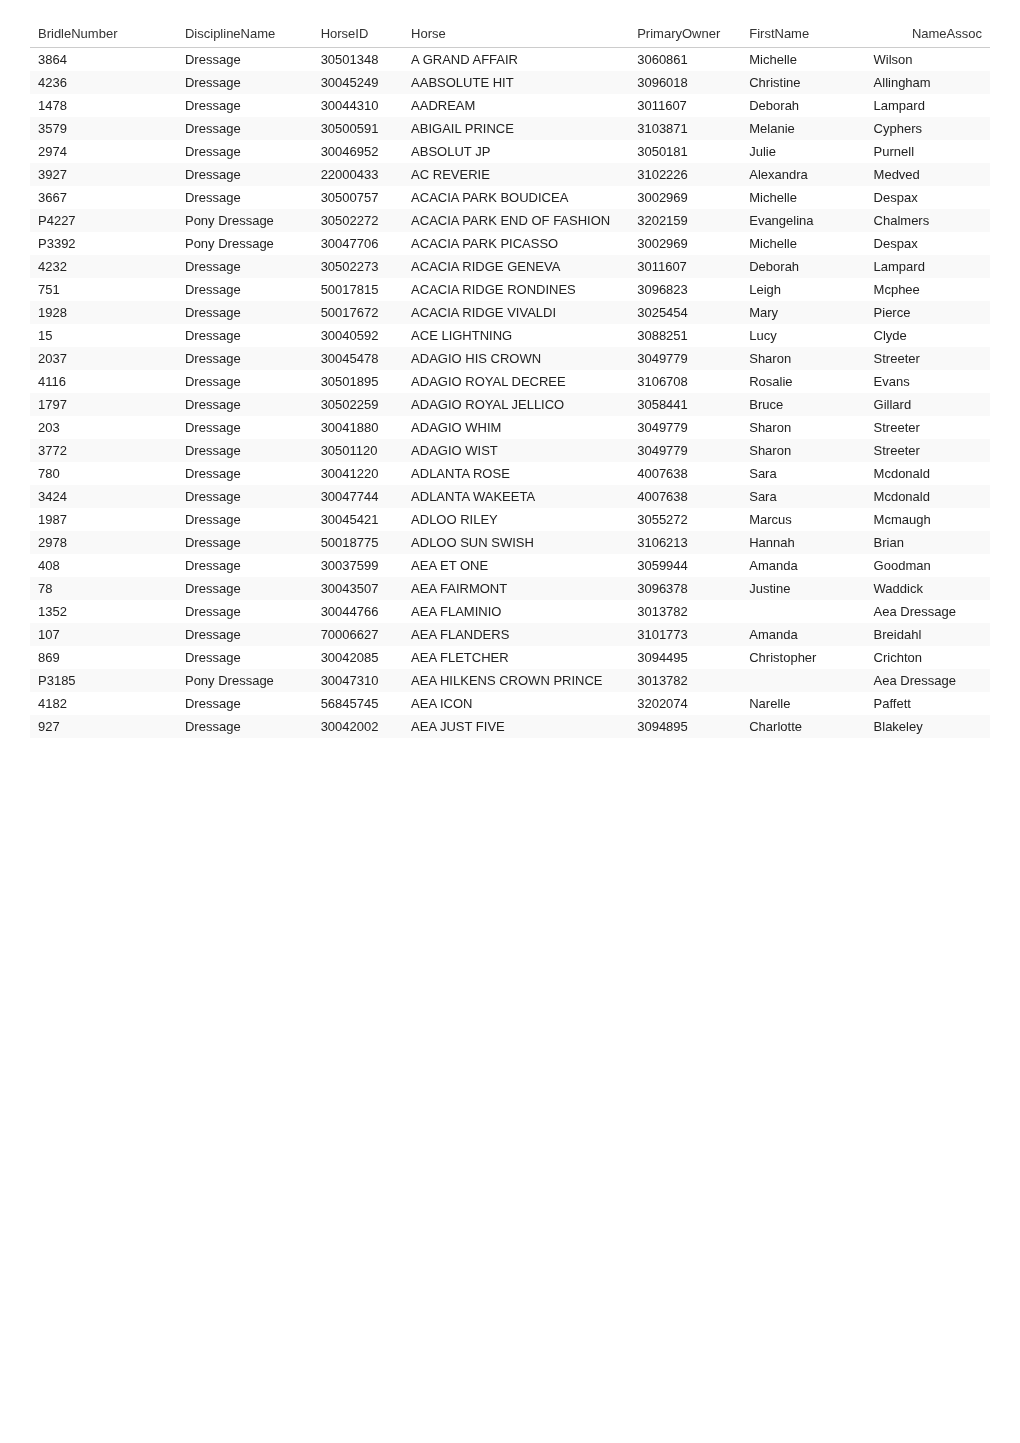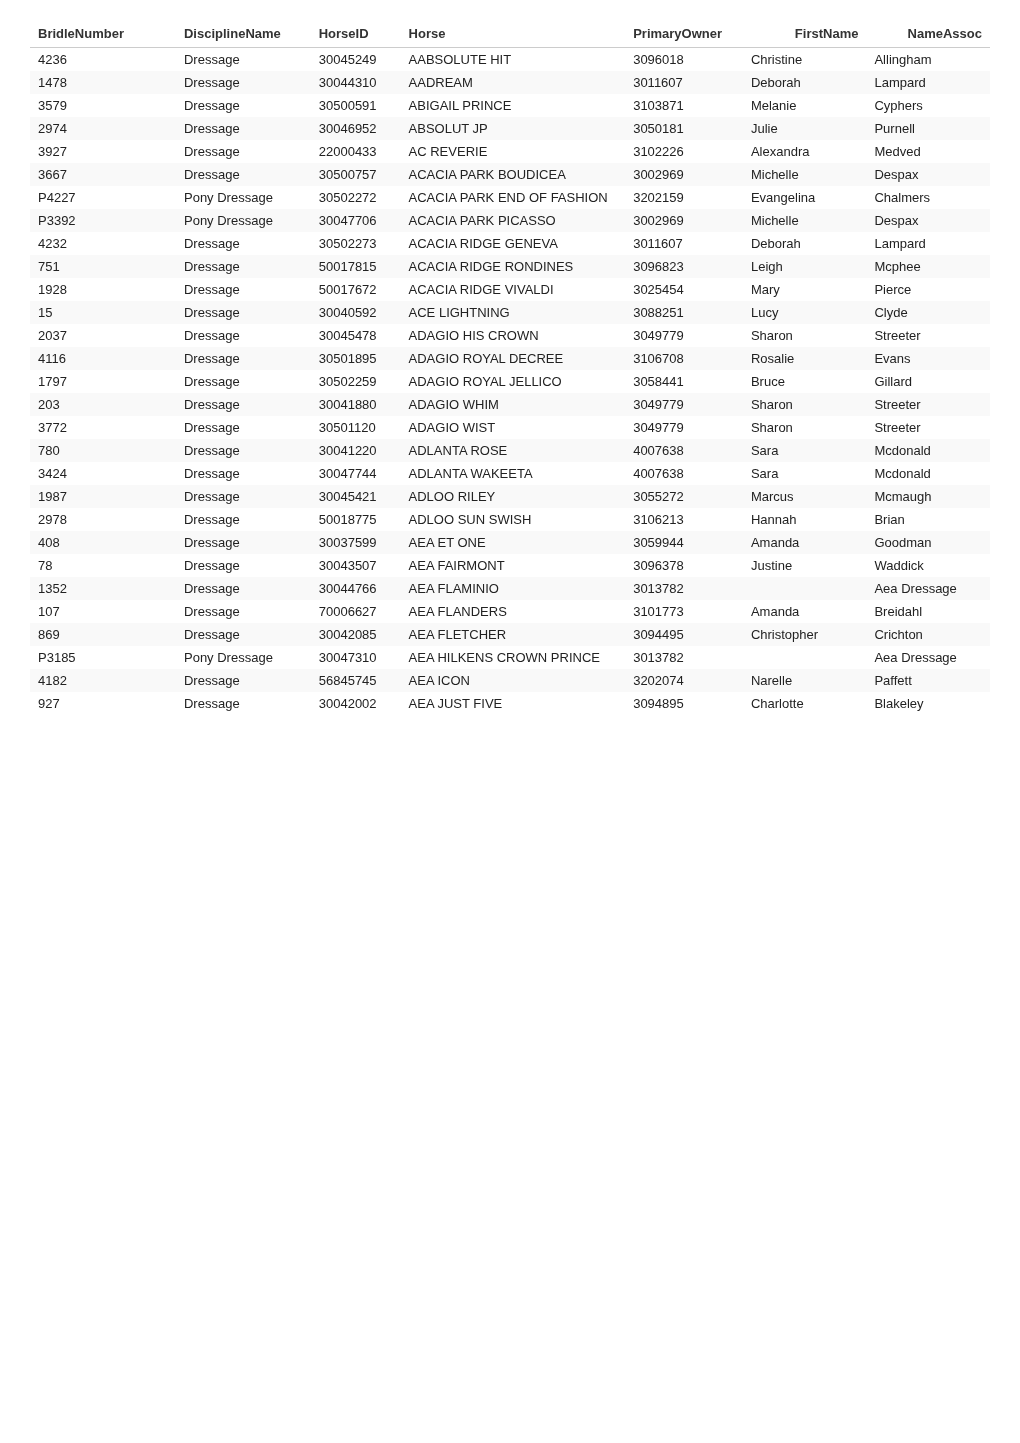--- a/index.html
+++ b/index.html
@@ -11,60 +11,69 @@
     }
     .table-container {
       padding: 20px 30px;
     }
     table {
       width: 100%;
       border-collapse: collapse;
     }
     thead tr th {
       text-align: left;
-      font-weight: bold;
+      font-weight: normal;
       padding: 6px 8px;
       border-bottom: 1px solid #ccc;
       font-size: 13px;
       color: #333;
     }
     tbody tr td {
       padding: 4px 8px;
       font-size: 13px;
       color: #222;
       vertical-align: top;
     }
     tbody tr:nth-child(even) td {
       background: #f9f9f9;
     }
     .col-bridle { width: 130px; }
     .col-discipline { width: 120px; margin-left: 28px; }
     .col-horseid { width: 80px; }
     .col-horse { width: 200px; }
     .col-primary { width: 90px; margin-left: 36px; }
-    .col-firstname { width: 110px; text-align: right; }
+    .col-firstname { width: 110px; }
     .col-nameassoc { width: 110px; text-align: right; }
   </style>
 </head>
 <body>
 
 <div class="table-container">
   <table>
     <thead>
       <tr>
         <th class="col-bridle">BridleNumber</th>
         <th class="col-discipline">DisciplineName</th>
         <th class="col-horseid">HorseID</th>
         <th class="col-horse">Horse</th>
         <th class="col-primary">PrimaryOwner</th>
         <th class="col-firstname">FirstName</th>
         <th class="col-nameassoc">NameAssoc</th>
       </tr>
     </thead>
     <tbody id="table-body">
+    <tr>
+          <td>3864</td>
+          <td>Dressage</td>
+          <td>30501348</td>
+          <td>A GRAND AFFAIR</td>
+          <td>3060861</td>
+          <td>Michelle</td>
+          <td>Wilson</td>
+        </tr>
         <tr>
           <td>4236</td>
           <td>Dressage</td>
           <td>30045249</td>
           <td>AABSOLUTE HIT</td>
           <td>3096018</td>
           <td>Christine</td>
           <td>Allingham</td>
         </tr>
         <tr>

